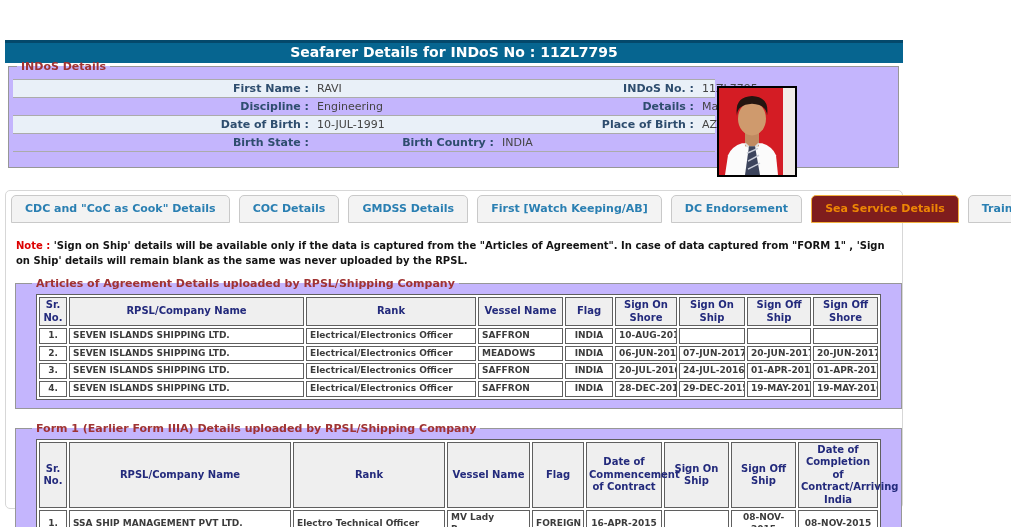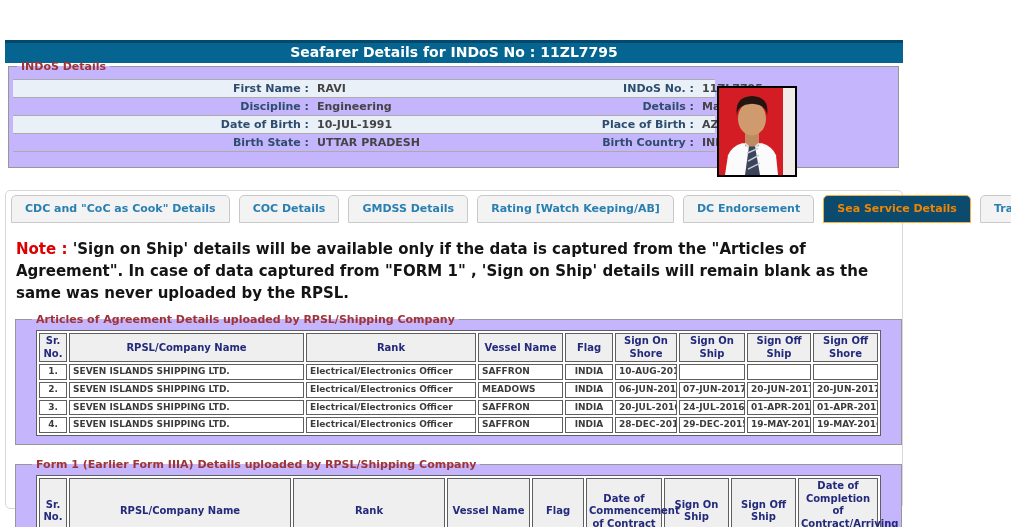--- a/index.html
+++ b/index.html
@@ -17,32 +17,32 @@
     color:var(--titlebar-text,#fff);font-size:14px;font-weight:bold;text-align:center;line-height:19px;}
 
   fieldset{border:1px solid #979797;background:#c4b5fd;}
   legend{color:var(--legend-red,#a03333);font-size:11px;font-weight:bold;padding:0 4px;margin-left:8px;white-space:nowrap;}
 
   #indos-fieldset{position:absolute;left:8px;top:60px;width:891px;height:108px;}
   .indos-rows{margin:6px 0 0 4px;width:702px;border-top:1px solid #ababab;}
   .indos-row{display:grid;grid-template-columns:300px 185px 200px 1fr;align-items:center;height:18px;border-bottom:1px solid #ababab;}
   .indos-row:nth-child(odd){background:var(--stripe-blue,#e9f0f8);}
   .f-label{font-size:11px;font-weight:bold;color:var(--label-navy,#2e4d6e);text-align:right;padding-right:4px;white-space:nowrap;}
-  .f-value{font-size:11px;color:var(--value-gray,#444);padding-left:4px;white-space:nowrap;font-weight:bold;}
+  .f-value{font-size:11px;color:var(--value-gray,#444);padding-left:4px;white-space:nowrap;}
 
   .photo{position:absolute;left:708px;top:13px;width:80px;height:91px;border:2px solid #000;background:#d41c24;}
   .photo svg{display:block;width:100%;height:100%;}
 
   #tabs-panel{position:absolute;left:5px;top:190px;width:898px;height:319px;border:1px solid #d7d7d7;border-radius:5px;background:#fff;}
   .tab-strip{padding:4px 0 0 5px;white-space:nowrap;}
   .tab{display:inline-block;margin-right:4px;padding:6px 13px 7px;background:#f3f3f3;border:1px solid #c9c9c9;
     border-radius:5px 5px 0 0;color:var(--tab-blue,#2a7fb2);font-size:11px;font-weight:bold;cursor:pointer;}
-  .tab.active{background:#0c4a6e;border-color:var(--tab-active-border,#f2b13e);color:var(--tab-active-orange,#ee8604);}
-
-  .note{margin:16px 10px 0 10px;font-size:15px;font-weight:bold;color:#141414;line-height:1.45;}
+  .tab.active{background:#7f1d1d;border-color:var(--tab-active-border,#f2b13e);color:var(--tab-active-orange,#ee8604);}
+
+  .note{margin:16px 10px 0 10px;font-size:10px;font-weight:bold;color:#141414;line-height:1.45;}
   .note .note-prefix{color:var(--note-red,#dd0000);}
 
   .table-fieldset{margin:9px 0 0 9px;padding:4px 8px 8px 8px;}
   #form1-fieldset{margin-top:13px;}
 
   table.data-table{border-collapse:separate;border-spacing:2px;border:1px solid var(--cell-border,#5f5f5f);
     table-layout:fixed;width:845px;margin-left:12px;background:#fff;}
   table.data-table th{background:#efefef;border:1px solid var(--cell-border,#5f5f5f);
     color:var(--table-head-navy,#232a7c);font-size:10px;font-weight:bold;text-align:center;padding:1px 2px;line-height:1.25;}
   table.data-table td{border:1px solid var(--cell-border,#5f5f5f);background:#fff;
@@ -87,21 +87,20 @@
         <span class="f-value">Male</span>
       </div>
       <div class="indos-row">
         <span class="f-label">Date of Birth :</span>
         <span class="f-value">10-JUL-1991</span>
         <span class="f-label">Place of Birth :</span>
         <span class="f-value">AZAMGARH UP</span>
       </div>
       <div class="indos-row">
         <span class="f-label">Birth State :</span>
-        <span class="f-value">UTTAR PRADESH</span>
         <span class="f-label">Birth Country :</span>
         <span class="f-value">INDIA</span>
       </div>
     </div>
     <div class="photo">
       <svg viewBox="0 0 76 88" preserveAspectRatio="none">
         <rect width="76" height="88" fill="#d41c24"></rect>
         <rect x="64" width="12" height="88" fill="#f2ede8"></rect>
         <path d="M6 88 L9 68 Q13 59 23 56 L43 56 Q53 59 57 68 L59 88 Z" fill="#fbfbfb"></path>
         <rect x="26" y="44" width="14" height="15" fill="#c08a60"></rect>
@@ -114,21 +113,21 @@
         <line x1="29" y1="82" x2="41" y2="76" stroke="#c9cdd8" stroke-width="1.5"></line>
       </svg>
     </div>
   </fieldset>
 
   <div id="tabs-panel">
     <div class="tab-strip">
       <span class="tab">CDC and "CoC as Cook" Details</span>
       <span class="tab">COC Details</span>
       <span class="tab">GMDSS Details</span>
-      <span class="tab">Rating [Watch Keeping/AB]</span>
+      <span class="tab">First [Watch Keeping/AB]</span>
       <span class="tab">DC Endorsement</span>
       <span class="tab active">Sea Service Details</span>
       <span class="tab">Training Details</span>
     </div>
 
     <div class="note">
       <span class="note-prefix">Note :</span><span> 'Sign on Ship' details will be available only if the data is captured from the "Articles of Agreement". In case of data captured from "FORM 1" , 'Sign on Ship' details will remain blank as the same was never uploaded by the RPSL.</span>
     </div>
 
     <fieldset class="table-fieldset" id="articles-fieldset">

